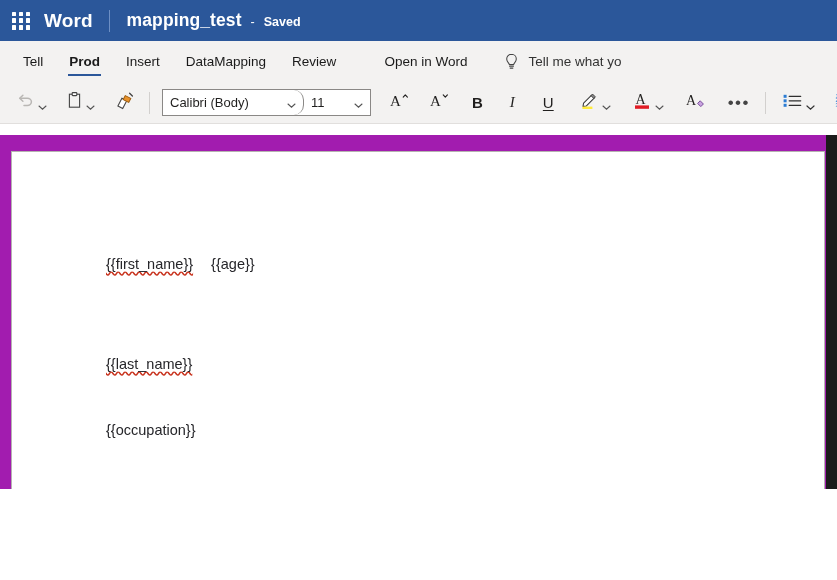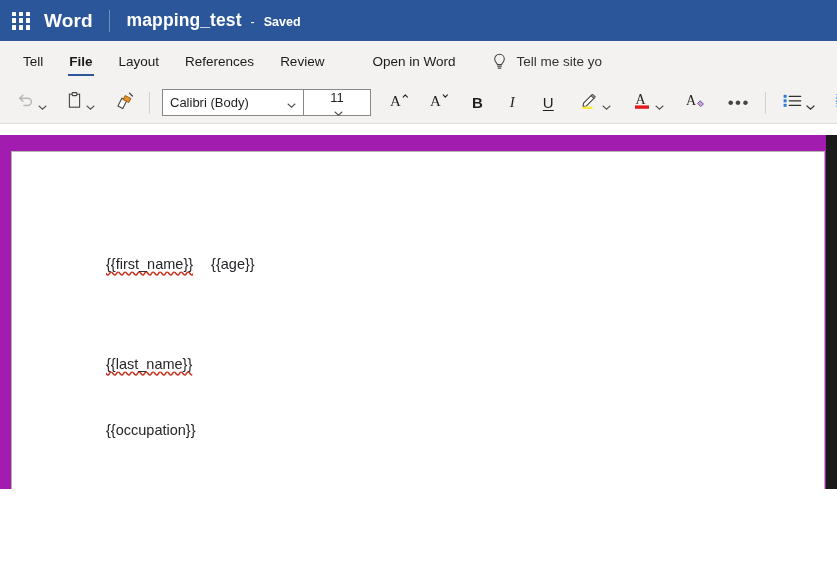--- a/index.html
+++ b/index.html
@@ -200,31 +200,31 @@
   .fontname {
     display: flex;
     align-items: center;
     justify-content: space-between;
     width: 126px;
     padding: 0 7px;
     font-size: 13px;
     color: #201f1e;
     border-right: 1px solid #8a8886;
     cursor: pointer;
+    border-radius: 10px;
   }
   .fontsize {
     display: flex;
     align-items: center;
     justify-content: space-between;
     width: 52px;
     padding: 0 7px;
     font-size: 13px;
     color: #201f1e;
     cursor: pointer;
-    flex-direction: column;
   }
   .glyph-txt {
     font-size: 15px;
     color: #201f1e;
     line-height: 1;
   }
   .dots {
     font-size: 17px;
     letter-spacing: 1.4px;
     color: #444;
@@ -305,42 +305,42 @@
       <span class="doc-dash">-</span>
       <span class="doc-status">Saved</span>
     </div>
   </div>
 
   <div class="tabrow">
     <div class="tab">
         <span>Tell</span>
       </div>
     <div class="tab active">
-        <span>File</span>
+        <span>Prod</span>
       </div>
     <div class="tab">
-        <span>Layout</span>
+        <span>Insert</span>
       </div>
     <div class="tab">
-        <span>References</span>
+        <span>DataMapping</span>
       </div>
     <div class="tab">
         <span>Review</span>
       </div>
     <div class="tab tab-openword">
         <span>Open in Word</span>
       </div>
     <div class="tellme">
       <span class="bulb">
         <svg width="15" height="17" viewBox="0 0 15 17">
           <path d="M7.5 1.3c-2.7 0-4.8 2.1-4.8 4.7 0 1.7 0.9 2.9 1.7 3.9 0.5 0.6 0.8 1 0.9 1.6h4.4c0.1-0.6 0.4-1 0.9-1.6 0.8-1 1.7-2.2 1.7-3.9 0-2.6-2.1-4.7-4.8-4.7z" fill="none" stroke="#444" stroke-width="1.05"></path>
           <path d="M5.5 13.1h4M6.1 15.1h2.8" fill="none" stroke="#444" stroke-width="1.05" stroke-linecap="round"></path>
         </svg>
       </span>
-      <span class="tellme-text">Tell me site yo</span>
+      <span class="tellme-text">Tell me what yo</span>
     </div>
   </div>
 
   <div class="toolbar">
 
     <div class="tb-btn" style="margin-left:12px;">
       <span>
         <svg width="19" height="19" viewBox="0 0 19 19">
           <path d="M4.2 7.2h7.1c2.3 0 4.1 1.6 4.1 3.6s-1.8 3.6-4.1 3.6H8" fill="none" stroke="#b9b7b4" stroke-width="1.5" stroke-linecap="round"></path>
           <path d="M6.9 4.2L3.7 7.2l3.2 3.1" fill="none" stroke="#b9b7b4" stroke-width="1.5" stroke-linecap="round" stroke-linejoin="round"></path>

